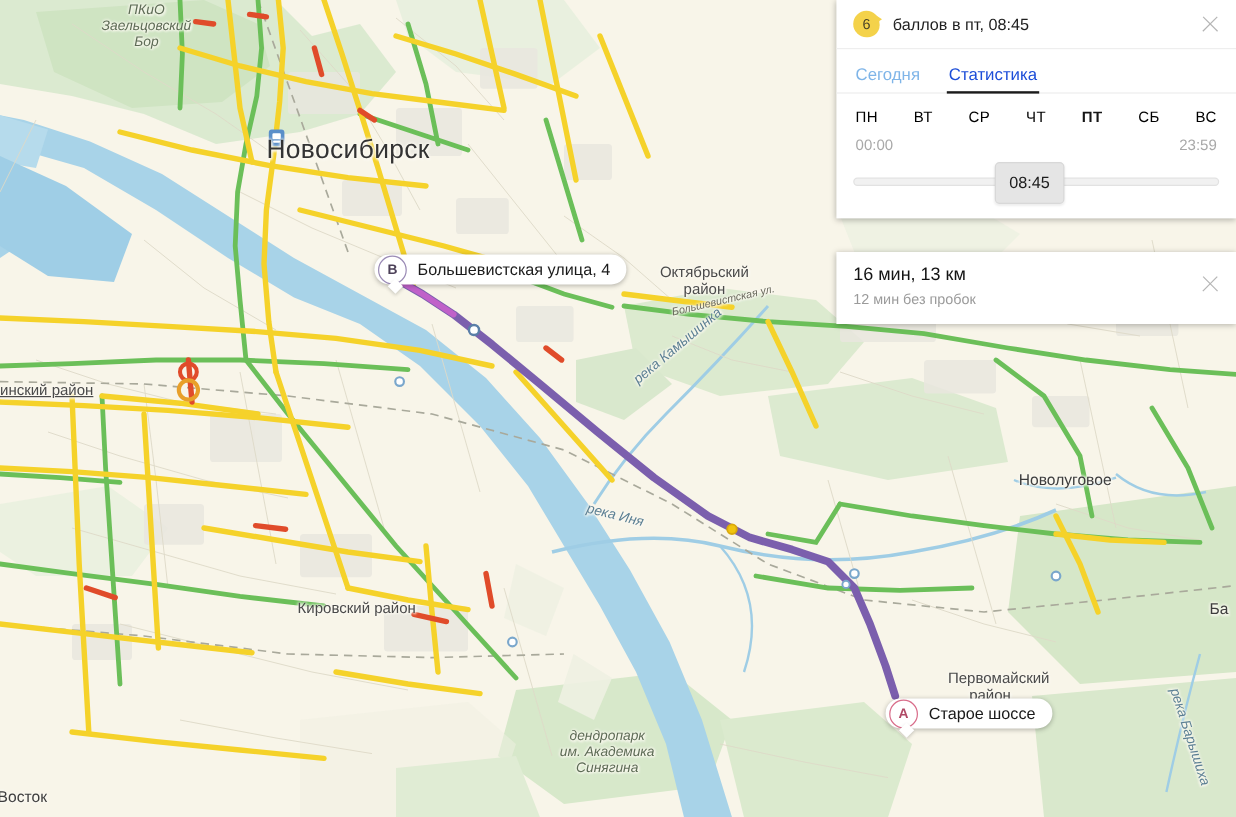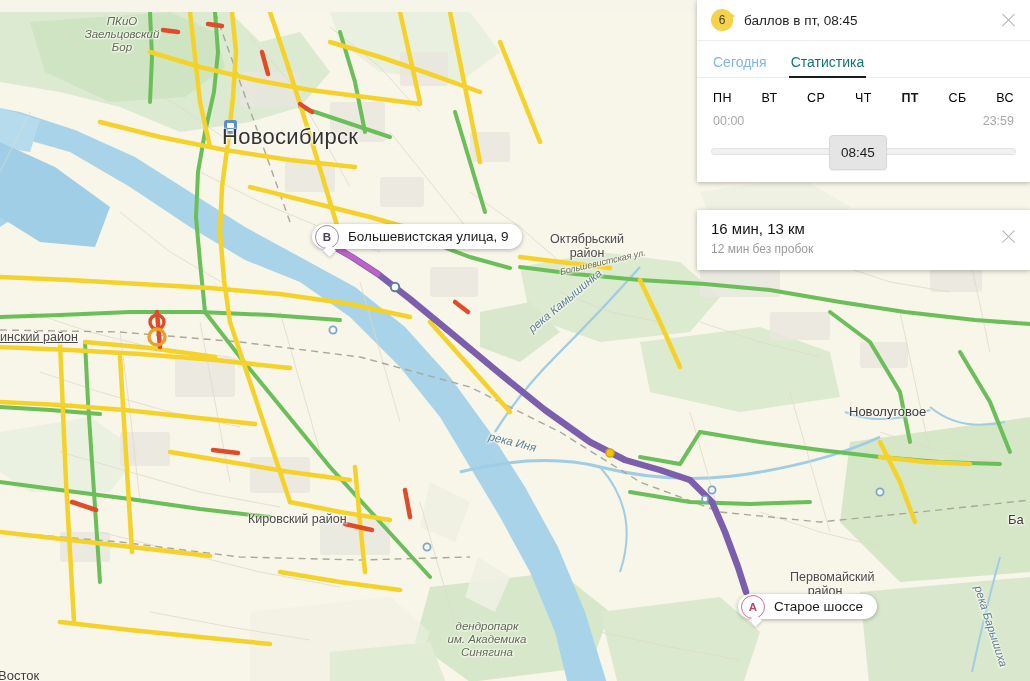--- a/index.html
+++ b/index.html
@@ -3,21 +3,21 @@
 <meta charset="utf-8">
 <style>
   html,body{margin:0;padding:0;}
   body{width:1030px;height:681px;overflow:hidden;
        font-family:"Liberation Sans","DejaVu Sans",sans-serif;
        background:#f7f4e9;position:relative;}
 
   #app{position:absolute;inset:0;width:1030px;height:681px;overflow:hidden;}
 
   
-  .map-canvas{position:absolute;inset:0;background:#f8f5e9;margin-top:12px;}
+  .map-canvas{position:absolute;inset:0;background:#f8f5e9;}
   .map-svg{position:absolute;left:0;top:0;width:1030px;height:681px;}
 
   
   .mlabel{position:absolute;color:#3d3d3d;white-space:nowrap;
           text-shadow:0 0 3px #fbf9f1,0 0 3px #fbf9f1,0 0 2px #fbf9f1,1px 1px 2px #fbf9f1;
           pointer-events:none;}
   .mlabel.city{font-size:22px;color:#333;letter-spacing:.3px;}
   .mlabel.district{font-size:12.5px;color:#4a4a4a;text-align:center;line-height:14px;}
   .mlabel.park{font-size:11.5px;font-style:italic;color:#5d6b55;text-align:center;line-height:13px;}
   .mlabel.town{font-size:13px;color:#3d3d3d;}
@@ -54,21 +54,21 @@
   .close-x{position:absolute;right:13px;top:50%;transform:translateY(-50%);
            width:17px;height:17px;cursor:pointer;opacity:.65;}
   .close-x:before,.close-x:after{content:"";position:absolute;left:0;top:8px;
            width:17px;height:1.4px;background:#8d8d8d;}
   .close-x:before{transform:rotate(45deg);}
   .close-x:after{transform:rotate(-45deg);}
 
   .tabs{display:flex;align-items:flex-end;height:36px;padding:0 16px;
         border-bottom:1px solid #ededed;gap:24px;position:relative;}
   .tab{font-size:14px;color:#7fb5e8;cursor:pointer;padding-bottom:7px;position:relative;}
-  .tab.active{color:#0f766e;}
+  .tab.active{color:#1d4ed8;}
   .tab.active:after{content:"";position:absolute;left:-2px;right:-2px;bottom:-1px;
                     height:2.5px;background:#1b1b1b;}
 
   .days{display:flex;justify-content:space-between;padding:13px 16px 4px;}
   .day{font-size:12.5px;color:#000000;cursor:pointer;letter-spacing:.4px;}
   .day.active{color:#161616;font-weight:bold;}
 
   .times{display:flex;justify-content:space-between;padding:5px 16px 0;}
   .time-end{font-size:12.5px;color:#a8a8a8;}
 
@@ -303,34 +303,34 @@
     </div>
 
     <div class="mlabel town" style="left:849px;top:392px;">Новолуговое</div>
     <div class="mlabel town" style="left:-2px;top:656px;">Восток</div>
     <div class="mlabel town" style="left:1008px;top:500px;">Ба</div>
 
     <div class="mlabel river" style="left:530px;top:312px;transform:rotate(-40deg);transform-origin:left center;">река Камышинка</div>
     <div class="mlabel river" style="left:489px;top:418px;transform:rotate(14deg);transform-origin:left center;">река Иня</div>
     <div class="mlabel river" style="left:978px;top:568px;transform:rotate(72deg);transform-origin:left center;">река Барышиха</div>
 
-    <div class="mlabel park" style="left:443px;top:608px;width:88px;">
+    <div class="mlabel park" style="left:462px;top:608px;width:88px;">
       <div>дендропарк</div>
       <div>им. Академика</div>
       <div>Синягина</div>
     </div>
 
     <div class="mlabel street" style="left:560px;top:255px;transform:rotate(-13deg);transform-origin:left center;">Большевистская ул.</div>
 
     <div class="pin-pill" style="left:312px;top:212px;">
       <div class="pin-circle">
         <span>В</span>
         <span class="pin-tail"></span>
       </div>
-      <span class="ptext">Большевистская улица, 9</span>
+      <span class="ptext">Большевистская улица, 4</span>
     </div>
 
     <div class="pin-pill" style="left:738px;top:582px;">
       <div class="pin-circle red">
         <span>A</span>
         <span class="pin-tail red"></span>
       </div>
       <span class="ptext">Старое шоссе</span>
     </div>
   </div>

